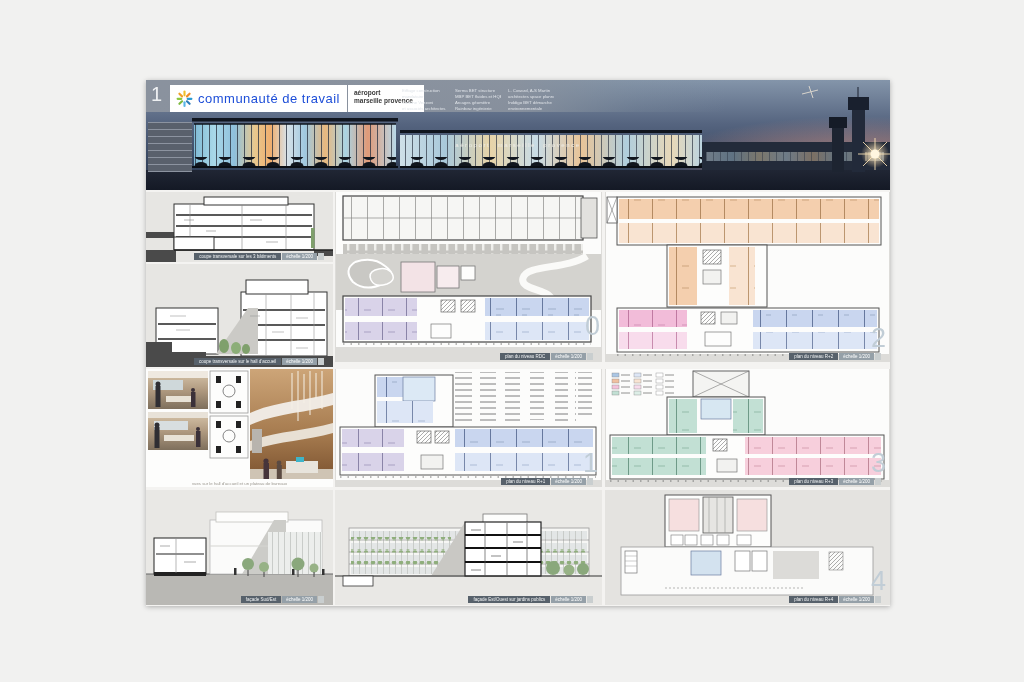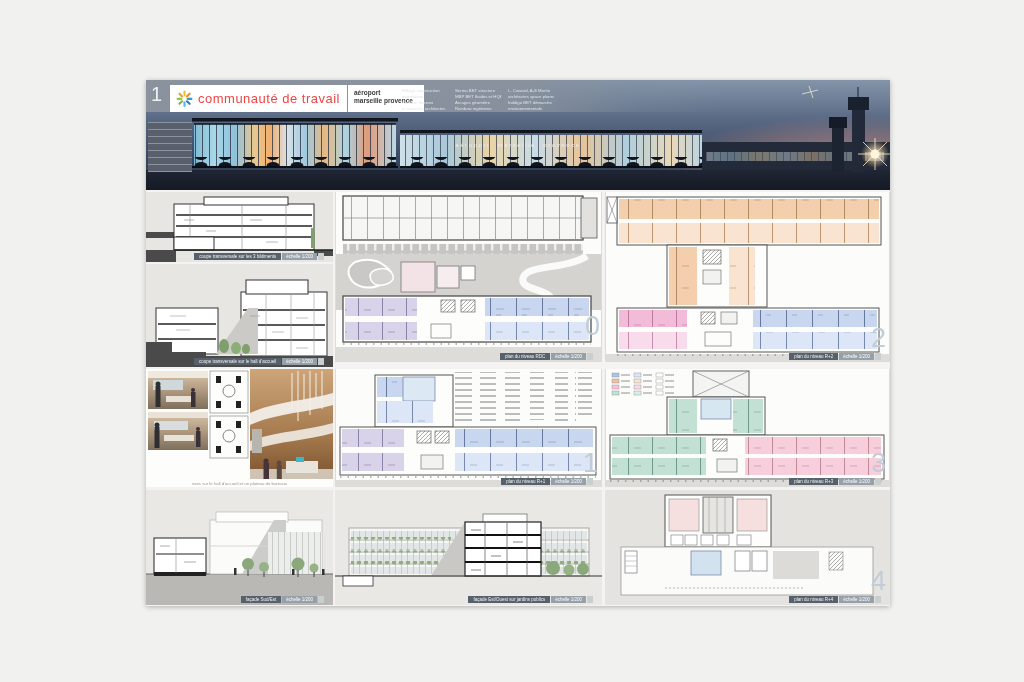--- a/index.html
+++ b/index.html
@@ -4,21 +4,21 @@
 <style>
   html,body{margin:0;padding:0;}
   body{width:1024px;height:682px;background:#f1f1f0;font-family:"Liberation Sans",sans-serif;overflow:hidden;}
   .stage{position:relative;width:1024px;height:682px;}
   .board{position:absolute;left:146px;top:80px;width:744px;height:526px;background:#f4f3f1;box-shadow:0 1px 5px rgba(0,0,0,.28);}
   
   .hero{position:absolute;left:0;top:0;width:744px;height:110px;overflow:hidden;}
   .hero svg.pan{position:absolute;left:0;top:0;}
   .board-num{position:absolute;left:5px;top:3px;color:#eef0f2;font-size:20px;font-weight:400;}
   .logo-box{position:absolute;left:24px;top:5px;width:177px;height:27px;background:#fff;display:flex;align-items:center;gap:5px;padding-left:6px;box-sizing:border-box;}
-  .logo-box span{color:#ef4444;font-size:13px;letter-spacing:.5px;white-space:nowrap;}
+  .logo-box span{color:#1d4ed8;font-size:13px;letter-spacing:.5px;white-space:nowrap;}
   .title-box{position:absolute;left:202px;top:5px;width:76px;height:27px;background:#fff;box-sizing:border-box;padding:4px 0 0 6px;}
   .title-box div{font-size:6.5px;font-weight:bold;color:#3a3a3a;line-height:8px;}
   .credits{position:absolute;left:256px;top:8px;display:flex;gap:7px;}
   .credit-col{width:46px;}
   .credit-col div{font-size:4.3px;color:#dfe3e8;line-height:6px;white-space:nowrap;overflow:hidden;}
   .sign{position:absolute;left:272px;top:62px;width:200px;text-align:center;color:#efece6;font-size:6px;letter-spacing:1.6px;word-spacing:4px;white-space:nowrap;}
   
   .panel{position:absolute;overflow:hidden;background:#dddcd9;}
   .panel svg{position:absolute;left:0;top:0;}
   .caption{position:absolute;bottom:2px;right:9px;display:flex;align-items:stretch;height:7px;}

